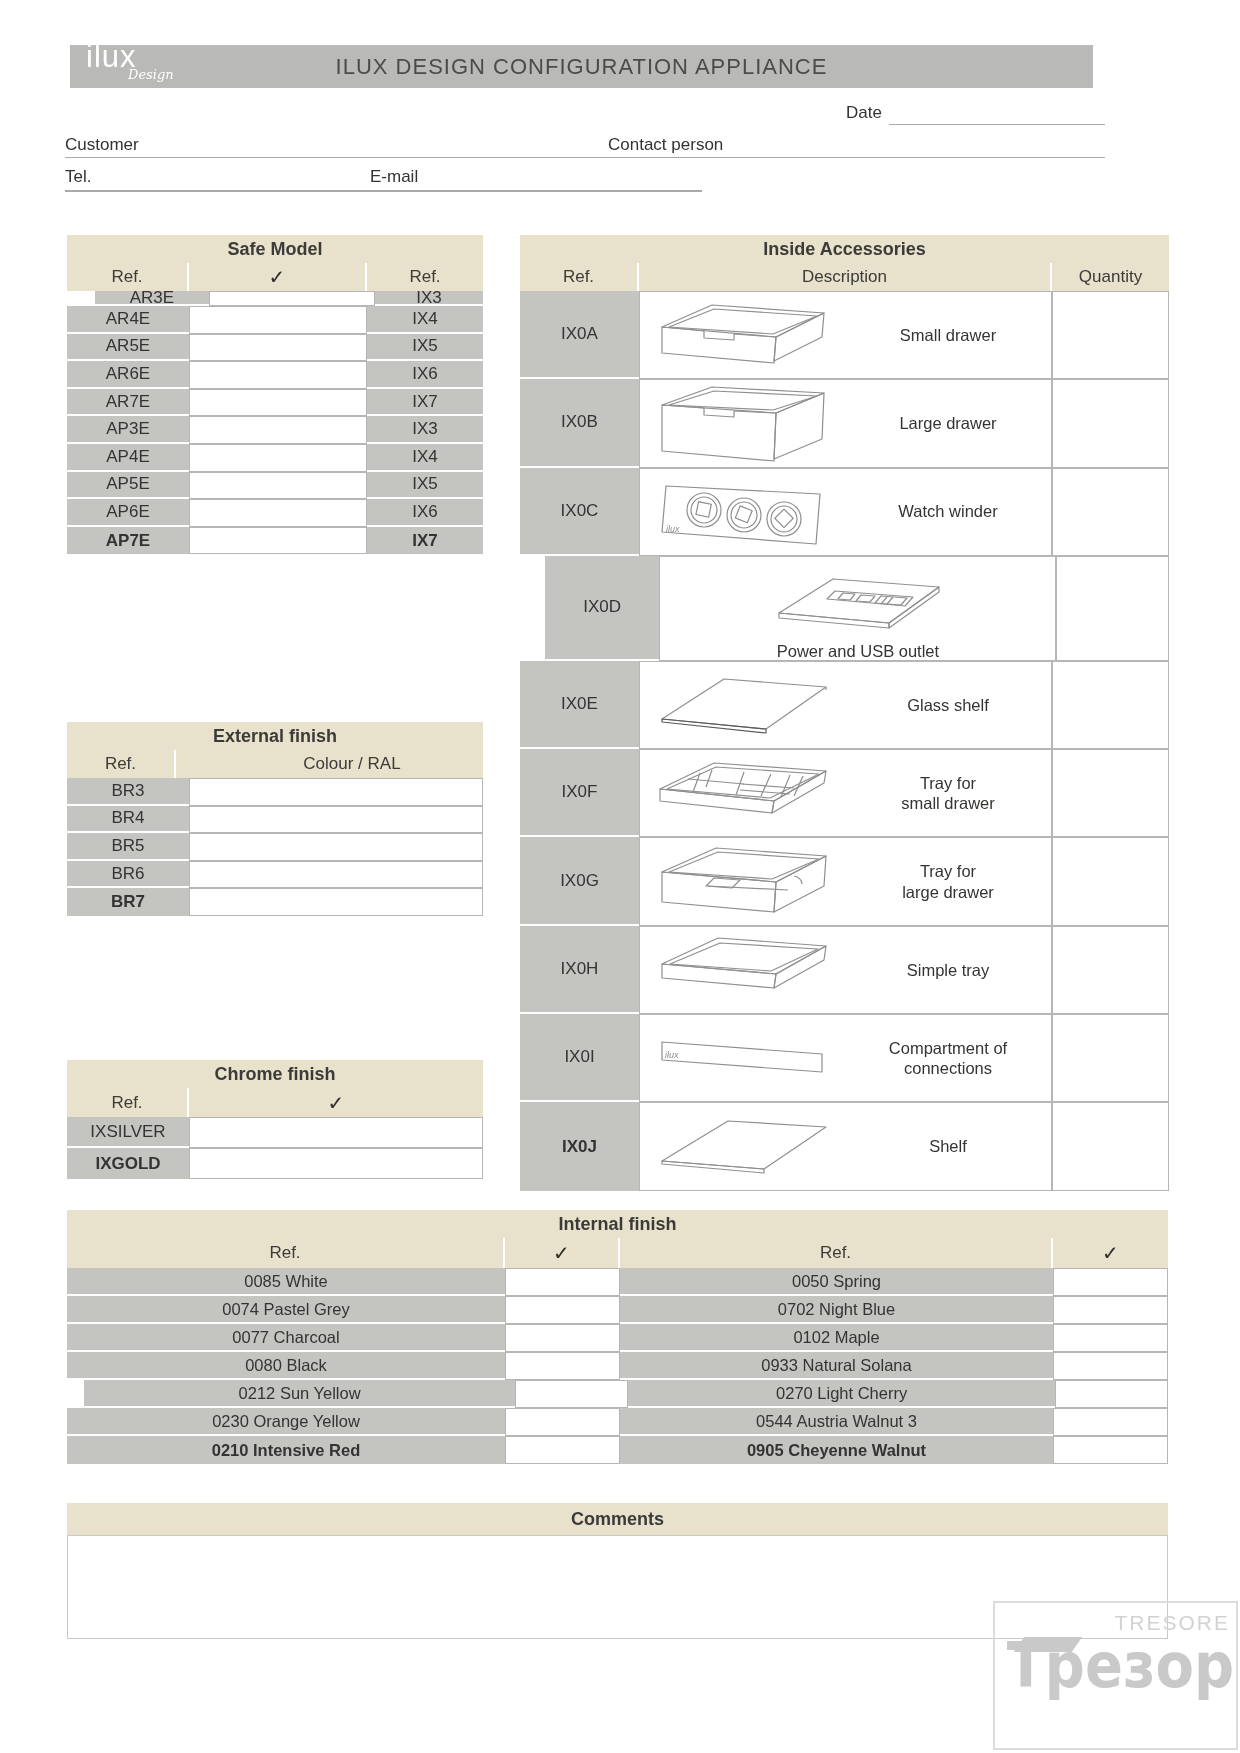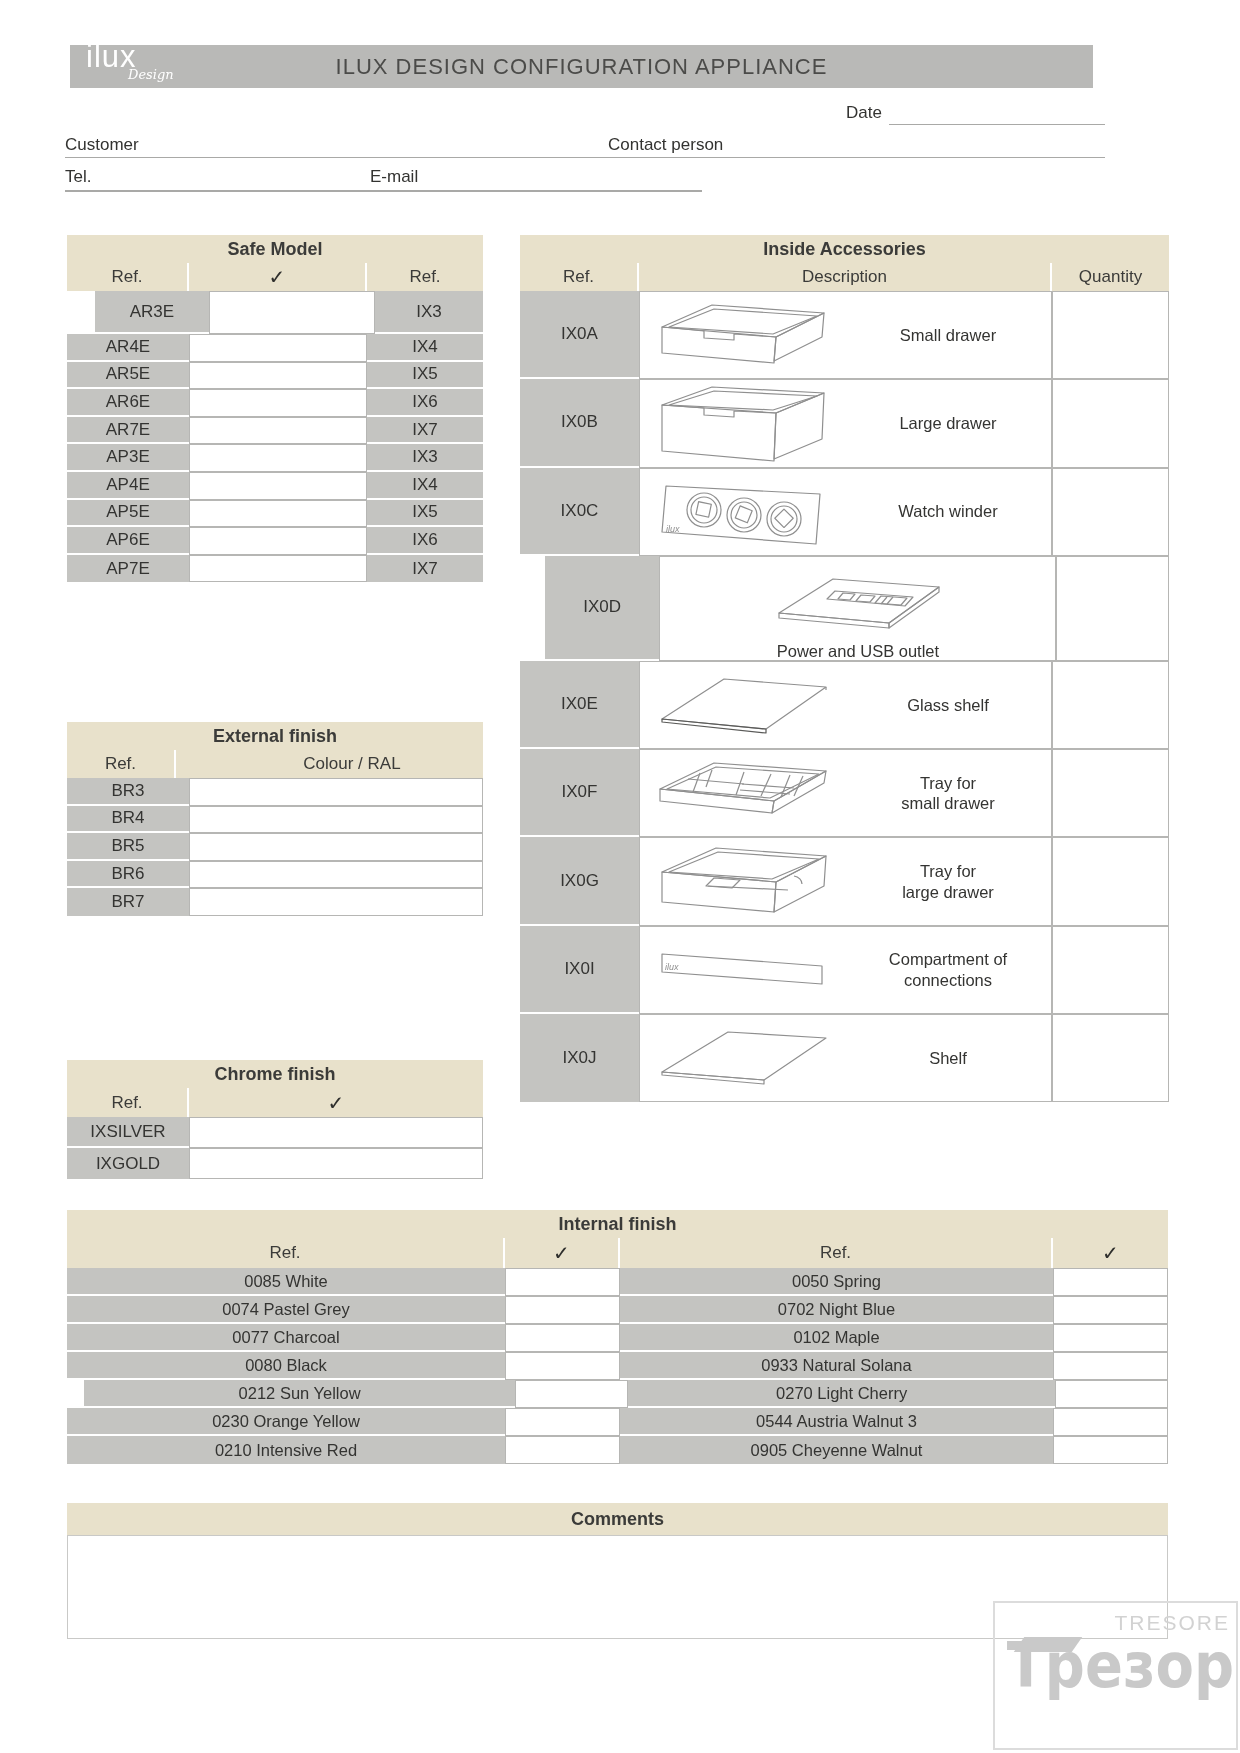--- a/index.html
+++ b/index.html
@@ -21,21 +21,21 @@
   .t-title{background:#e8e1cb;display:flex;align-items:center;justify-content:center;
            font-size:18px;font-weight:bold;color:#3b3b39;}
   .t-head{display:flex;background:#e8e1cb;}
   .t-head .hc{display:flex;align-items:center;justify-content:center;font-size:17px;
               border-right:2px solid #ffffff;box-sizing:border-box;}
   .t-head .hc:last-child{border-right:none;}
   .check{font-size:20px;font-weight:bold;color:#2e2e2c;}
   .row{display:flex;}
   .gcell{background:#c4c4c1;display:flex;align-items:center;justify-content:center;
          font-size:17px;color:#343432;border-bottom:2px solid #ffffff;box-sizing:border-box;}
-  .row:last-child .gcell{border-bottom:none;}
+  .row:last-child .gcell{border-bottom:none;font-weight:bold;}
   .wcell{background:#ffffff;border:1px solid #b6b6b4;box-sizing:border-box;}
   .desc-cell{display:flex;align-items:center;}
   .desc-art{width:205px;display:flex;align-items:center;justify-content:center;}
   .desc-art svg{display:block;}
   .desc-label{flex:1;text-align:center;font-size:16.5px;color:#343432;white-space:pre-line;line-height:1.25;}
   
   .comments-head{position:absolute;left:67px;top:1503px;width:1101px;height:32px;background:#e8e1cb;
                  display:flex;align-items:center;justify-content:center;font-size:18px;font-weight:bold;}
   .comments-box{position:absolute;left:67px;top:1535px;width:1101px;height:104px;background:#fff;
                 border:1px solid #c9c9c7;box-sizing:border-box;}
@@ -75,21 +75,21 @@
   <div class="tbl" id="safe-model" style="left:67px;top:235px;width:416px;">
     <div class="t-title" style="height:28px;">Safe Model</div>
     <div class="t-head" style="height:28px;">
       <div class="hc" style="width:122px;">Ref.</div>
       <div class="hc" style="width:178px;">
           <span class="check">✓</span>
         </div>
       <div class="hc" style="width:116px;">Ref.</div>
     </div>
     <div id="safe-model-rows">
-        <div class="row" style="height: 43px; padding-left: 28px;">
+        <div class="row" style="height: 15px; padding-left: 28px;">
           <div class="gcell" style="width: 122px;">AR3E</div>
           <div class="wcell" style="width: 178px;"></div>
           <div class="gcell" style="width: 116px;">IX3</div>
         </div>
         <div class="row" style="height: 27.6px;">
           <div class="gcell" style="width: 122px;">AR4E</div>
           <div class="wcell" style="width: 178px;"></div>
           <div class="gcell" style="width: 116px;">IX4</div>
         </div>
         <div class="row" style="height: 27.6px;">
@@ -267,20 +267,35 @@
                 <line x1="60" y1="46" x2="140" y2="50"></line>
                 <path d="M146 36 a10 8 0 0 1 8 8"></path>
               </svg>
             </div>
             <div class="desc-label">Tray for
 large drawer</div>
           </div>
           <div class="wcell" style="width: 117px;"></div>
         </div>
         <div class="row" style="height: 88.3px;">
+          <div class="gcell" style="width: 119px;">IX0H</div>
+          <div class="wcell desc-cell" style="width: 413px;">
+            <div class="desc-art">
+              <svg width="190" height="84" viewBox="0 0 190 84" fill="none" stroke="#8f8f8f" stroke-width="1.2" stroke-linejoin="round">
+                <path d="M14 36 L70 10 L178 18 L128 46 Z"></path>
+                <path d="M22 36 L72 15 L170 21 L123 43 Z"></path>
+                <path d="M14 36 L14 50 L126 60 L128 46 Z"></path>
+                <path d="M128 46 L178 18 L176 32 L126 60 Z"></path>
+              </svg>
+            </div>
+            <div class="desc-label">Simple tray</div>
+          </div>
+          <div class="wcell" style="width: 117px;"></div>
+        </div>
+        <div class="row" style="height: 88.3px;">
           <div class="gcell" style="width: 119px;">IX0I</div>
           <div class="wcell desc-cell" style="width: 413px;">
             <div class="desc-art">
               <svg width="190" height="84" viewBox="0 0 190 84" fill="none" stroke="#8f8f8f" stroke-width="1.2" stroke-linejoin="round">
                 <path d="M14 26 L174 38 L174 56 L14 44 Z"></path>
                 <text x="17" y="42" font-size="9" fill="#8f8f8f" stroke="none" font-style="italic">ilux</text>
               </svg>
             </div>
             <div class="desc-label">Compartment of
 connections</div>

